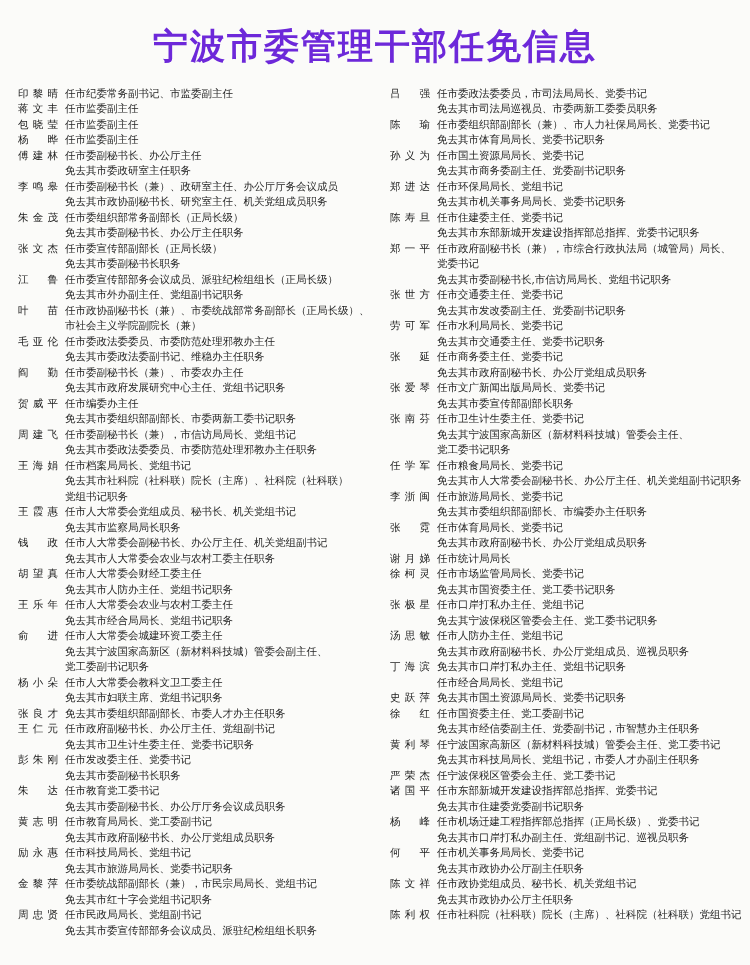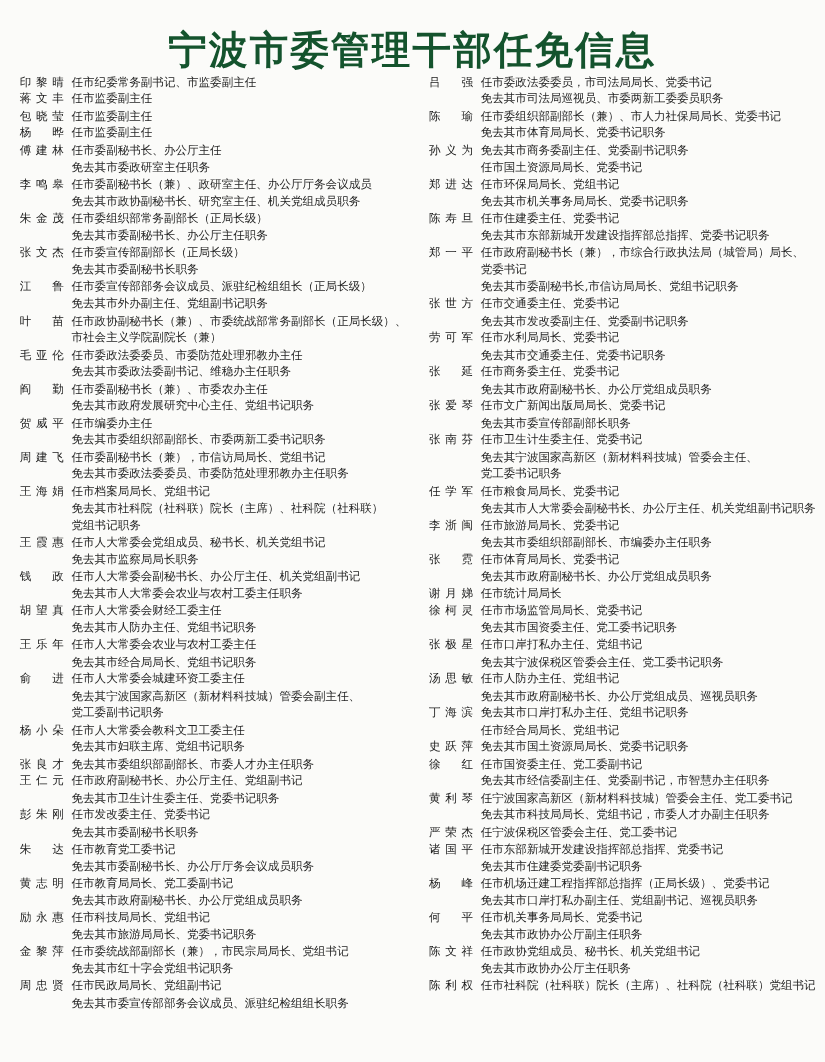--- a/index.html
+++ b/index.html
@@ -12,26 +12,27 @@
     font-family: "DejaVu Serif", "Liberation Serif", serif;
     overflow: hidden;
   }
   .page { width: 750px; height: 965px; position: relative; }
   .title {
     text-align: center;
     font-size: 35px;
     font-weight: bold;
     letter-spacing: 2px;
     padding-top: 24px;
-    color: #14532d;
+    color: #6d28d9;
     line-height: 1.25;
     white-space: nowrap;
   }
   .columns {
     display: flex;
+    margin-top: 18px;
     padding-left: 18px;
     font-size: 10.5px;
     line-height: 15.5px;
   }
   .column { flex: 0 0 auto; }
   .column-left  { width: 372px; }
   .column-right { width: 355px; }
   .entry { display: flex; align-items: flex-start; }
   .name {
     flex: 0 0 40px;
@@ -264,22 +265,22 @@
         <div class="entry">
           <span class="name">陈　瑜</span>
           <div class="lines">
             <div class="line">任市委组织部副部长（兼）、市人力社保局局长、党委书记</div>
             <div class="line">免去其市体育局局长、党委书记职务</div>
           </div>
         </div>
         <div class="entry">
           <span class="name">孙义为</span>
           <div class="lines">
+            <div class="line">任市国土资源局局长、党委书记</div>
             <div class="line">免去其市商务委副主任、党委副书记职务</div>
-            <div class="line">任市国土资源局局长、党委书记</div>
           </div>
         </div>
         <div class="entry">
           <span class="name">郑进达</span>
           <div class="lines">
             <div class="line">任市环保局局长、党组书记</div>
             <div class="line">免去其市机关事务局局长、党委书记职务</div>
           </div>
         </div>
         <div class="entry">

